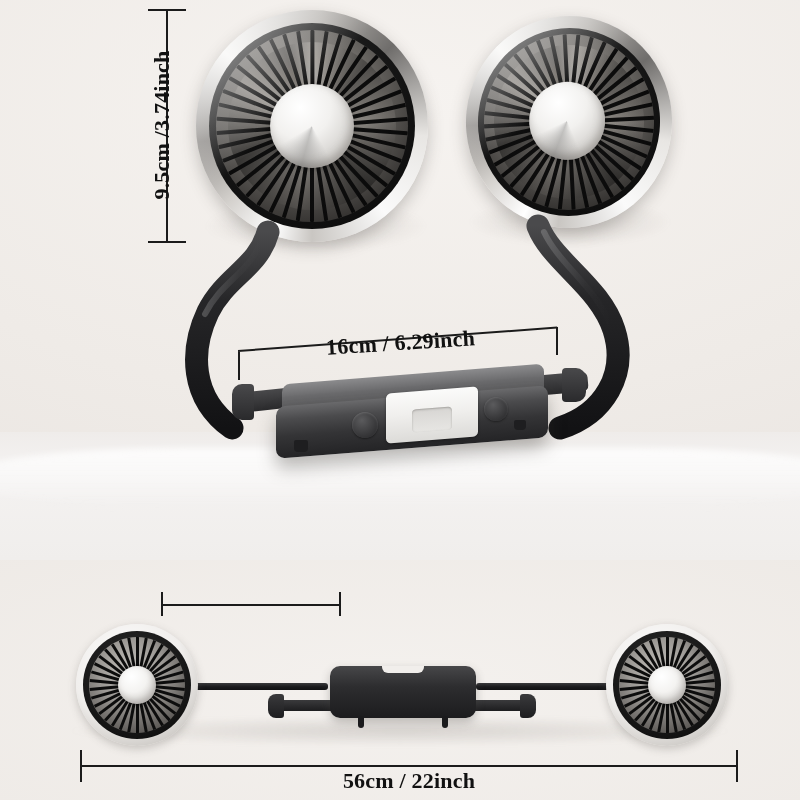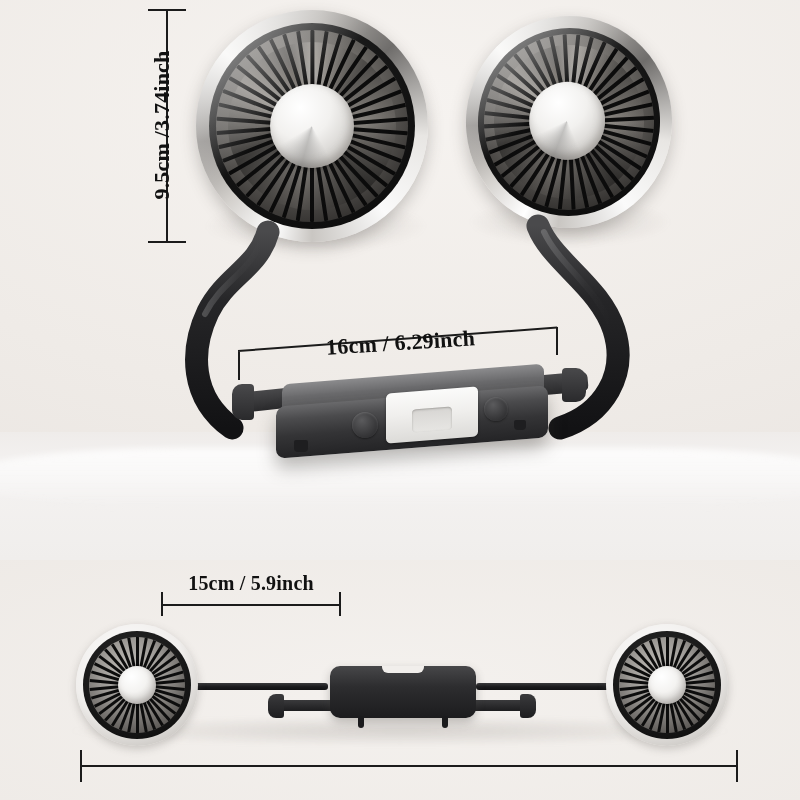--- a/index.html
+++ b/index.html
@@ -447,21 +447,20 @@
   <div class="dim-label vertical" style="left:64px; top:112px; width:196px; text-align:center; font-size:22px;">9.5cm /3.74inch</div>
 
   <div class="dim-line dim-h" style="left:238px; top:350px; width:320px; transform-origin:0 50%; transform:rotate(-4.2deg);"></div>
   <div class="cap-v" style="left:238px; top:352px; height:28px;"></div>
   <div class="cap-v" style="left:556px; top:327px; height:28px;"></div>
   <div class="dim-label" style="left:326px; top:330px; font-size:22px; transform:rotate(-3.6deg);">16cm / 6.29inch</div>
 
   <div class="dim-line dim-h" style="left:161px; top:604px; width:180px;"></div>
   <div class="cap-v" style="left:161px; top:592px; height:24px;"></div>
   <div class="cap-v" style="left:339px; top:592px; height:24px;"></div>
-  <div class="dim-label" style="left:161px; top:572px; width:180px; text-align:center; font-size:20px;">15cm / 5.9inch</div>
 
   <div class="soft-shadow" style="left:70px; top:716px; width:660px; height:30px;"></div>
 
   <div class="flat-arm" style="left:178px; top:683px; width:150px; height:7px;"></div>
   <div class="flat-arm" style="left:476px; top:683px; width:150px; height:7px;"></div>
 
   <div class="flat-fan" style="left:76px; top:624px; width:122px; height:122px;">
     <div class="f-rim"></div>
     <div class="f-ring" style="left:7px; top:7px; right:7px; bottom:7px;"></div>
     <div class="f-grille" style="left:13px; top:13px; right:13px; bottom:13px;">
@@ -556,14 +555,15 @@
 
   <div class="flat-module" style="left:330px; top:666px; width:146px; height:52px;">
     <div class="flat-module-notch" style="left:52px; top:0px; width:42px; height:7px;"></div>
   </div>
   <div class="flat-foot" style="left:358px; top:716px; width:6px; height:12px;"></div>
   <div class="flat-foot" style="left:442px; top:716px; width:6px; height:12px;"></div>
 
   <div class="dim-line dim-h" style="left:80px; top:765px; width:658px;"></div>
   <div class="cap-v" style="left:80px; top:750px; height:32px;"></div>
   <div class="cap-v" style="left:736px; top:750px; height:32px;"></div>
+  <div class="dim-label" style="left:80px; top:768px; width:658px; text-align:center; font-size:22px;">56cm / 22inch</div>
 
 </div>
 
 </body></html>

